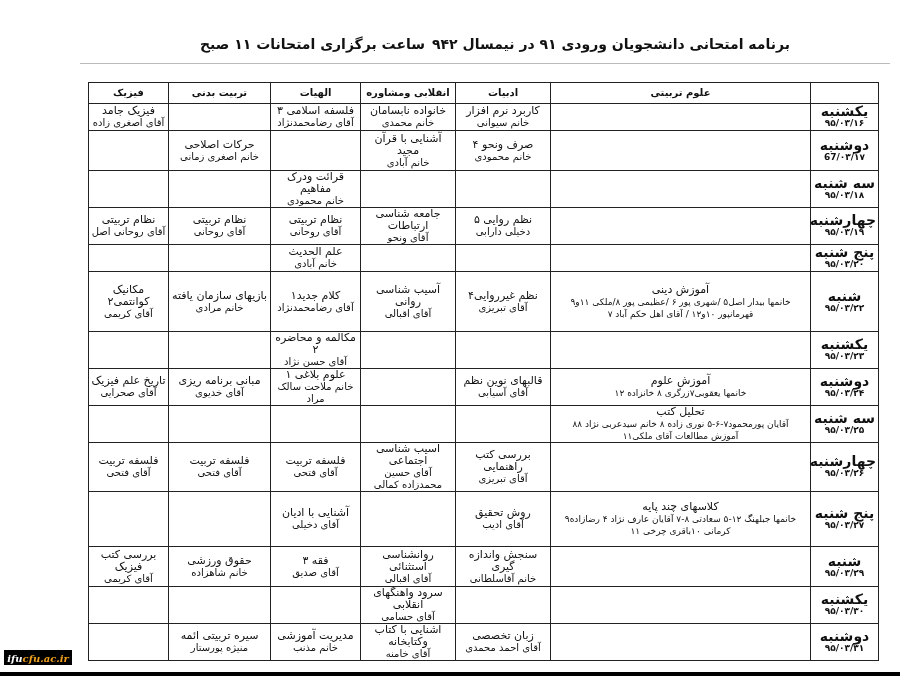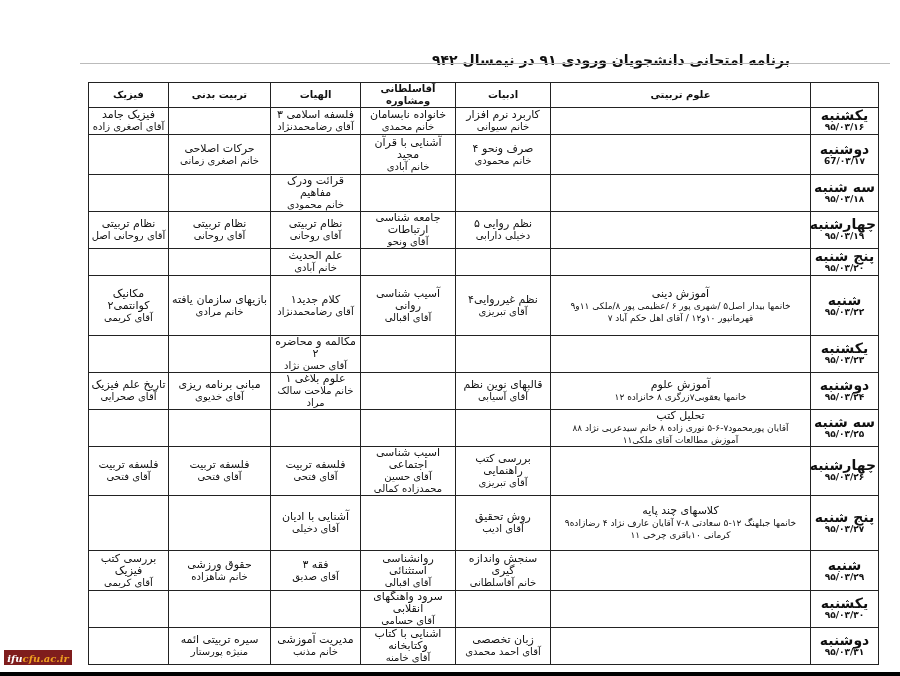--- a/index.html
+++ b/index.html
@@ -4,69 +4,70 @@
 <style>
   html, body { margin:0; padding:0; }
   body {
     width:900px; height:676px; background:#ffffff; position:relative; overflow:hidden;
     font-family:"DejaVu Sans", sans-serif; color:#111;
   }
   .title {
     position:absolute; top:36px; left:160px; width:630px; height:22px;
     direction:rtl; font-weight:bold; font-size:14px; white-space:nowrap;
   }
-  .title .part1 { position:absolute; right:0; top:16px; }
+  .title .part1 { position:absolute; right:0; top:0; }
   .title .part2 { position:absolute; right:365px; top:0; }
   .title-rule { position:absolute; top:63px; left:80px; width:810px; height:1px; background:#bbb; }
   table.sched {
     position:absolute; top:82px; left:88px; width:790px;
     border-collapse:collapse; direction:rtl; table-layout:fixed;
   }
   table.sched td, table.sched th {
     border:1px solid #222; text-align:center; vertical-align:middle;
     padding:0 2px; font-size:9px; line-height:12px; overflow:hidden;
   }
   table.sched th { font-weight:bold; font-size:10px; height:20px; }
   .course { font-weight:normal; font-size:11px; display:block; }
   .teacher { font-size:10px; display:block; }
   .day { font-weight:bold; font-size:14px; display:block; }
   .date { font-weight:bold; font-size:9px; display:block;text-align:center; }
   .sub { display:block; }
   .logo {
-    position:absolute; left:4px; top:650px; width:68px; height:15px; background:#7f1d1d;
+    position:absolute; left:4px; top:650px; width:68px; height:15px; background:#000000;
     color:#f0a020; font-size:10px; font-weight:bold; font-style:italic; line-height:17px;
     text-align:center; font-family:"DejaVu Serif", serif;
   }
   .logo .w { color:#ffffff; }
   .bottom-bar { position:absolute; left:0; top:672px; width:900px; height:4px; background:#000; }
 </style>
 </head>
 <body>
 
 <div class="title">
   <span class="part1">برنامه امتحانی دانشجویان ورودی ۹۱ در نیمسال ۹۴۲</span>
+  <span class="part2">ساعت برگزاری امتحانات ۱۱ صبح</span>
 </div>
 <div class="title-rule"></div>
 
 <table class="sched">
   <colgroup>
     <col style="width:68px">
       <col style="width:260px">
       <col style="width:95px">
       <col style="width:95px">
       <col style="width:90px">
       <col style="width:102px">
       <col style="width:80px">
   </colgroup>
   <thead>
     <tr>
       <th></th>
       <th>علوم تربیتی</th>
       <th>ادبیات</th>
-      <th>آقاسلطانی ومشاوره</th>
+      <th>انقلابی ومشاوره</th>
       <th>الهیات</th>
       <th>تربیت بدنی</th>
       <th>فیزیک</th>
     </tr>
   </thead>
   <tbody id="tbody">
       <tr style="height: 27px;">
         <td>
           <span class="day">یکشنبه</span>
           <span class="date">۹۵/۰۳/۱۶</span>

